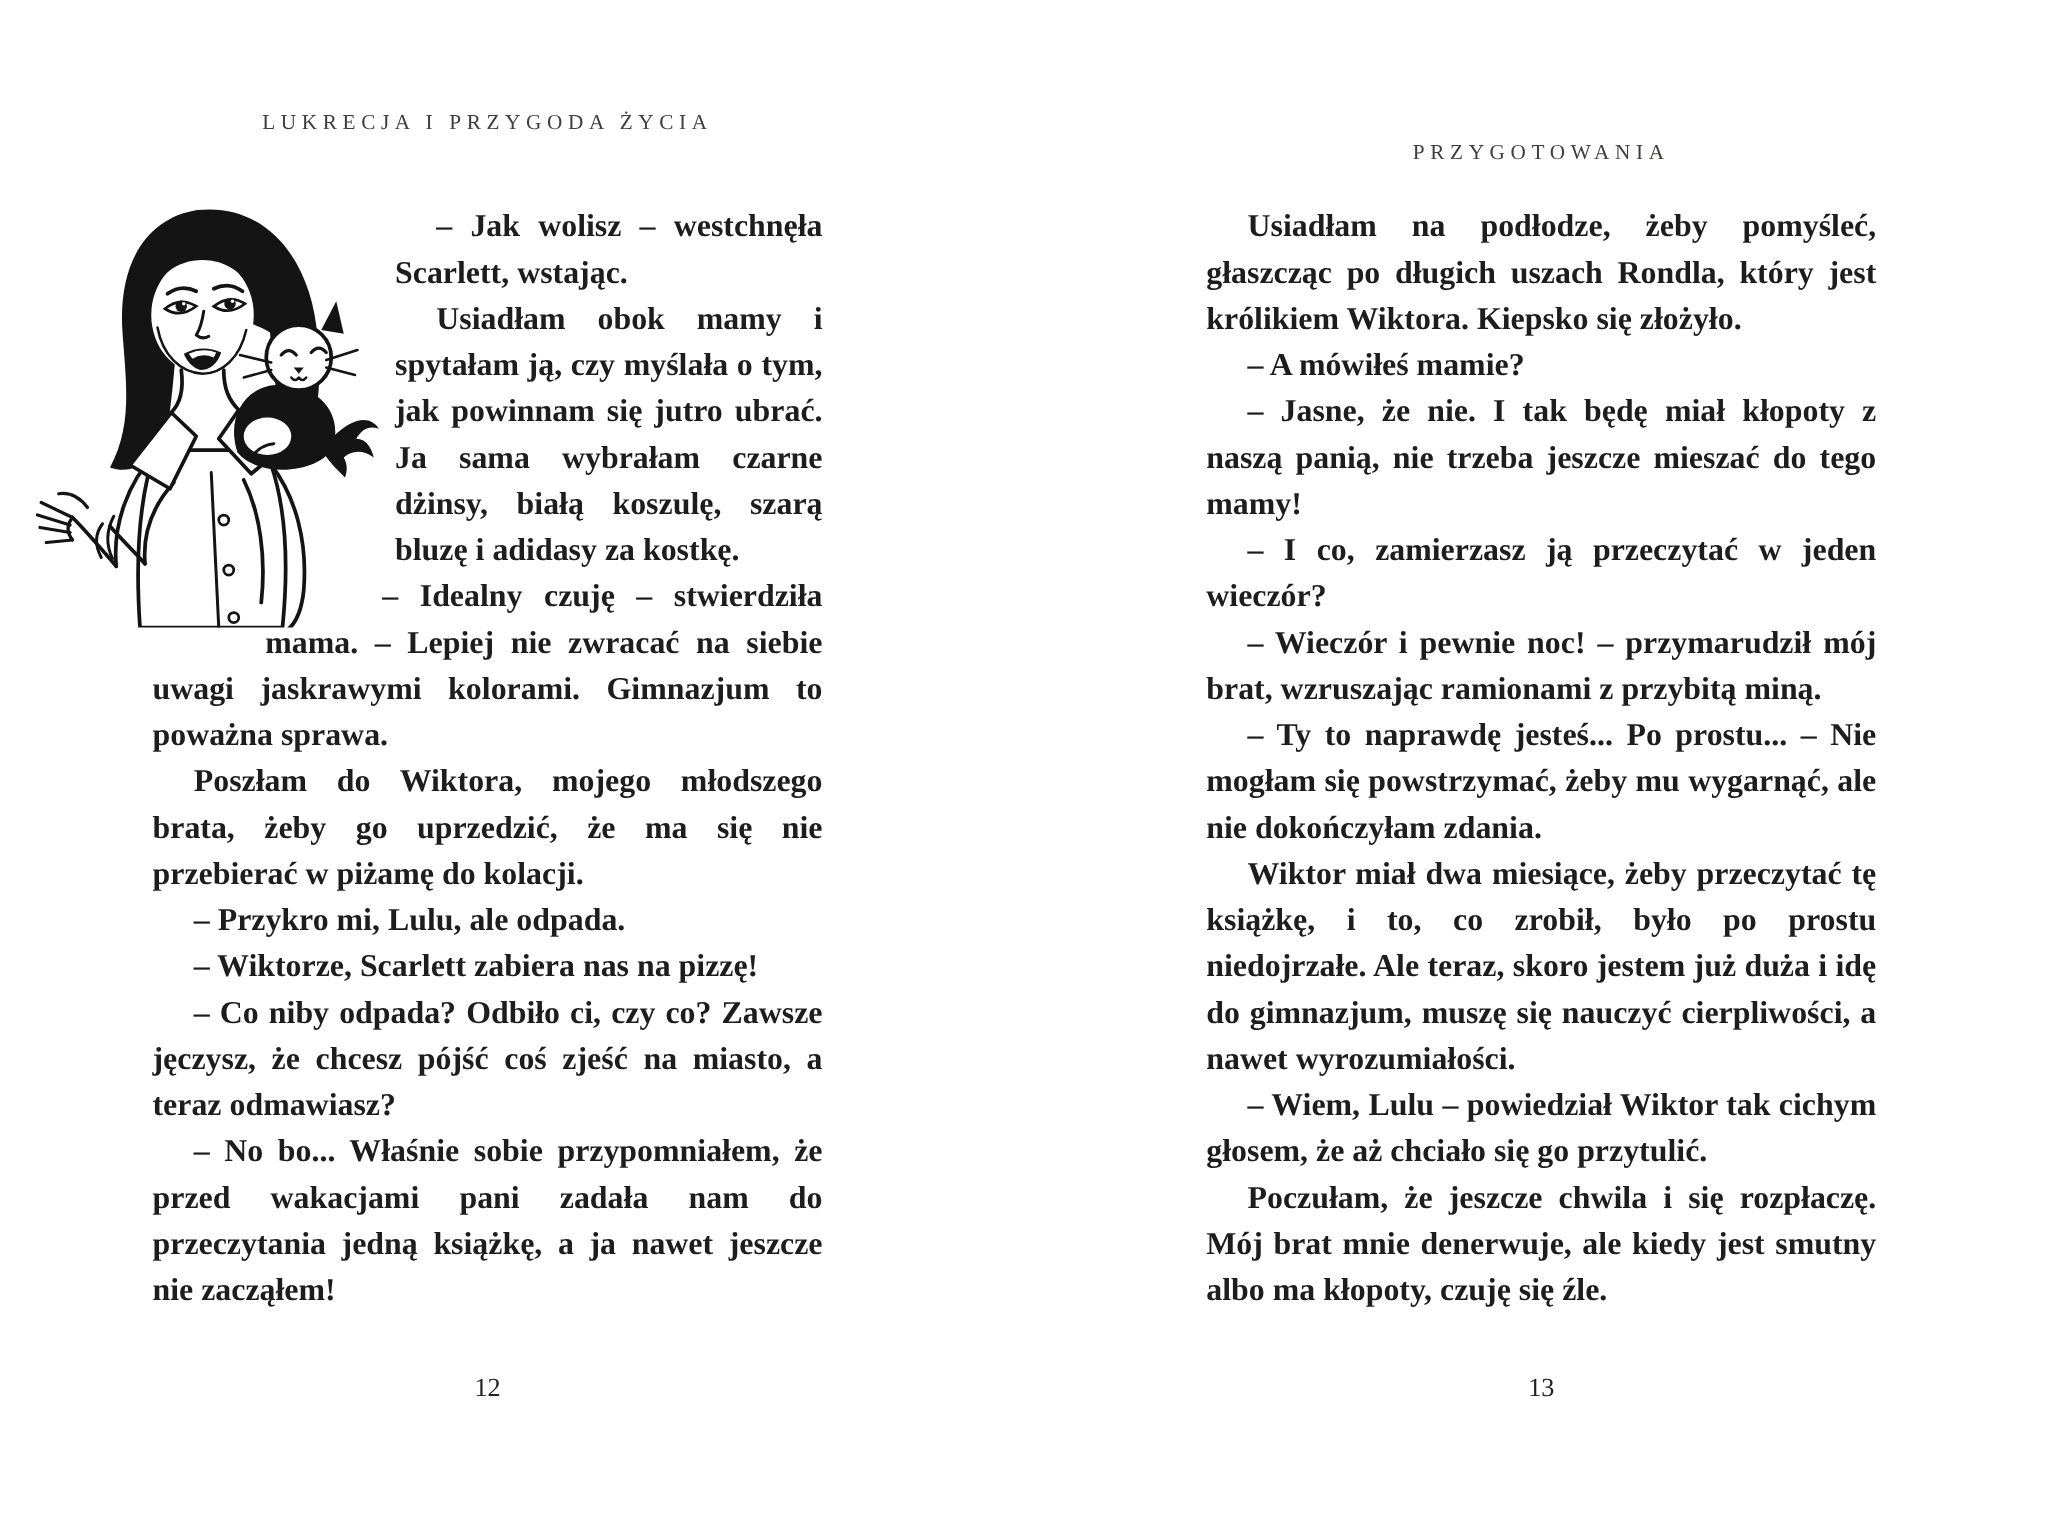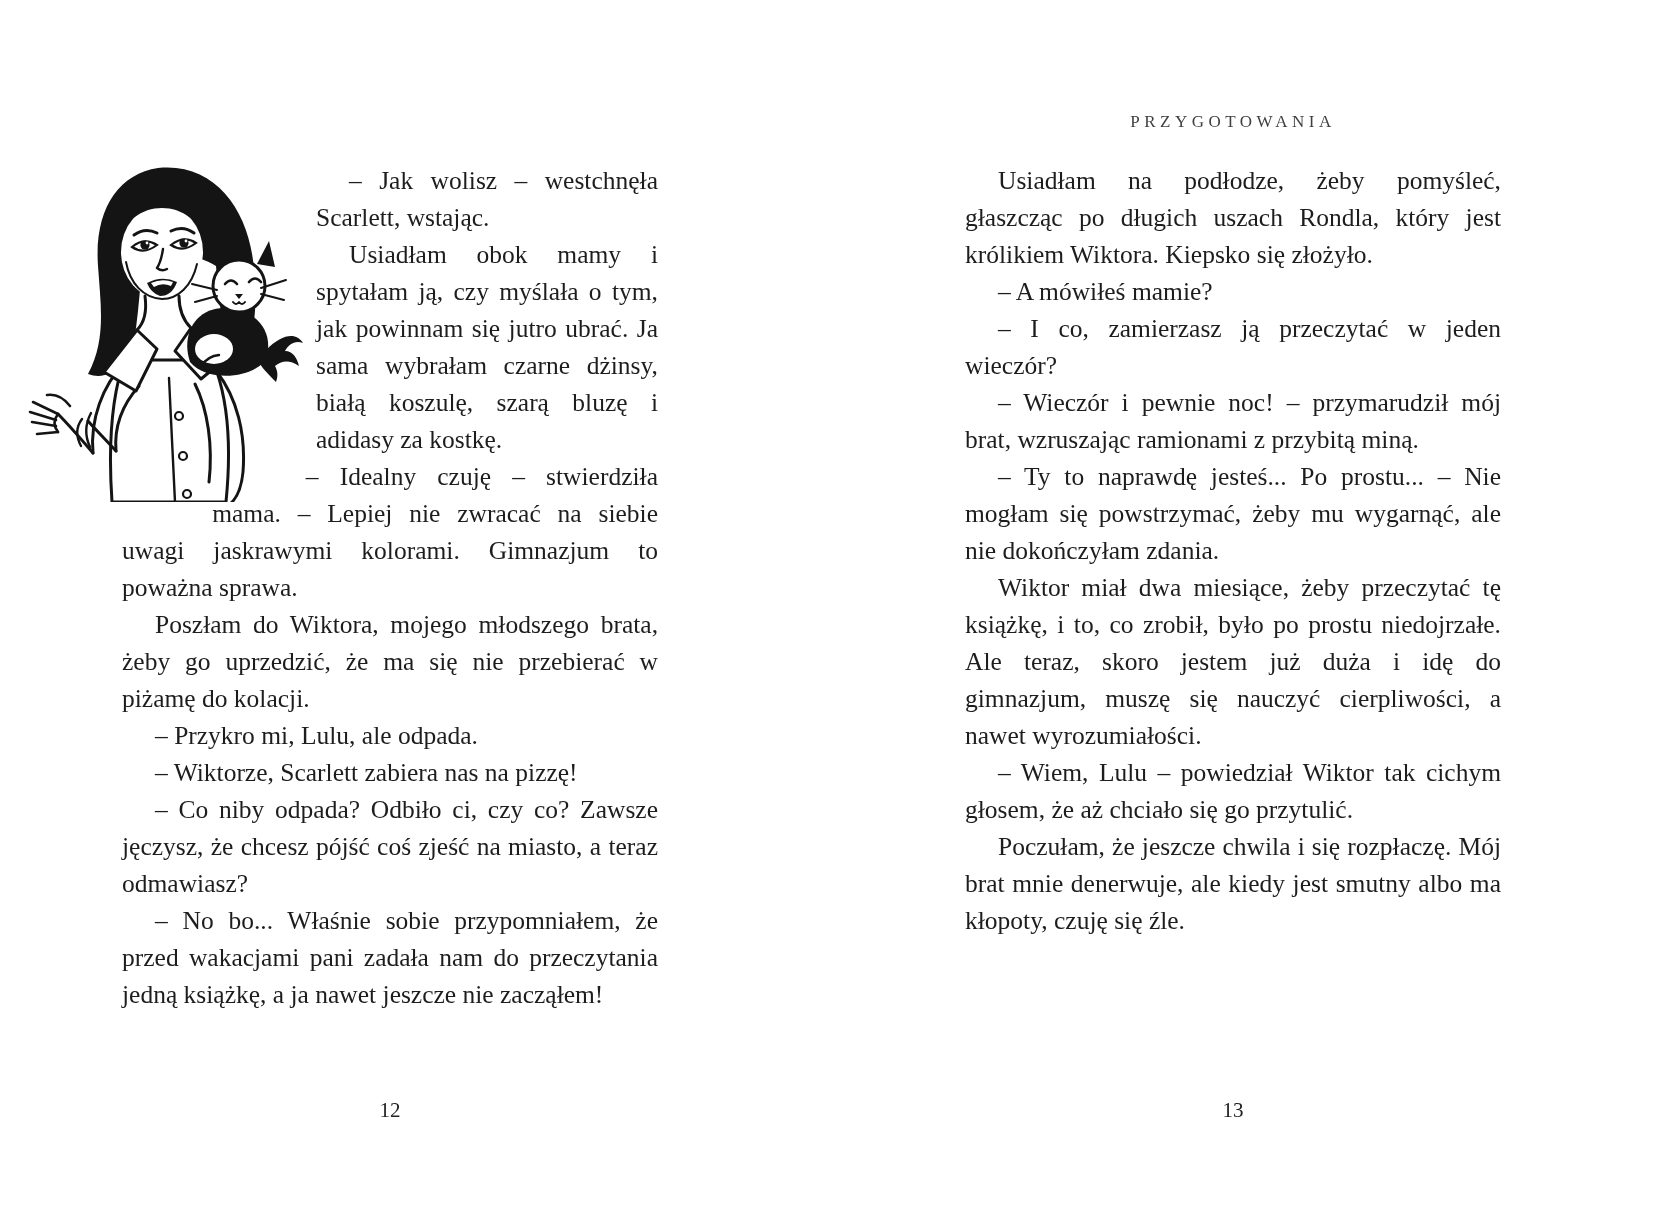--- a/index.html
+++ b/index.html
@@ -26,21 +26,21 @@
 
   .column {
     position:absolute; top:162px; width:536px;
     font-size:25.5px; line-height:37px;
     text-align:justify;
     text-rendering:optimizeLegibility;
   }
   .page.left  .column { left:122px; }
   .page.right .column { left:138px; }
 
-  p.para { margin:0; text-indent:33px; hyphens:auto; }
+  p.para { margin:0; text-indent:33px; hyphens:auto;font-weight:bold; }
 
   .folio {
     position:absolute; top:1098px; width:536px;
     text-align:center; font-size:21px; color:#222;
   }
   .page.left  .folio { left:122px;text-align:center; }
   .page.right .folio { left:138px; }
 
   figure.illustration {
     float:left; width:182px; height:338px;
@@ -48,20 +48,21 @@
     shape-outside: polygon(0% 0%, 100% 0%, 100% 82%, 56% 90%, 42% 100%, 0% 100%);
   }
   figure.illustration svg { display:block; width:276px; height:340px; margin-left:-94px; }
 
   .ink { stroke:#141414; stroke-linecap:round; stroke-linejoin:round; fill:none; }
 </style>
 </head>
 <body>
 
 <section class="page left">
+  <header class="running-head">LUKRECJA I PRZYGODA ŻYCIA</header>
 
   <div class="column">
     <figure class="illustration" title="Line-art drawing of a girl with long dark hair holding a small cat at her shoulder, her other hand open in a shrug">
       <svg viewBox="0 0 276 340" xmlns="http://www.w3.org/2000/svg">
         <g>
 
           <path d="M130,6 C90,12 66,48 70,104 C73,146 78,178 60,212 C82,220 102,202 108,166 C111,144 112,122 115,102 C142,90 170,92 188,104 C191,140 194,174 208,194 C226,186 230,150 226,108 C222,50 188,0 130,6 Z" fill="#141414"></path>
 
           <ellipse cx="134" cy="90" rx="41" ry="47" fill="#ffffff"></ellipse>
           <path class="ink" d="M98,100 C102,122 116,136 134,137 C150,137 164,124 169,102" stroke-width="2"></path>
@@ -144,20 +145,21 @@
 
   <div class="folio">12</div>
 </section>
 
 <section class="page right">
   <header class="running-head">PRZYGOTOWANIA</header>
 
   <div class="column">
     <p class="para">Usiadłam na podłodze, żeby pomyśleć, głaszcząc po długich uszach Rondla, który jest królikiem Wiktora. Kiepsko się złożyło.</p>
     <p class="para">– A mówiłeś mamie?</p>
+    <p class="para">– Jasne, że nie. I tak będę miał kłopoty z naszą panią, nie trzeba jeszcze mieszać do tego mamy!</p>
     <p class="para">– I co, zamierzasz ją przeczytać w jeden wieczór?</p>
     <p class="para">– Wieczór i pewnie noc! – przymarudził mój brat, wzruszając ramionami z przybitą miną.</p>
     <p class="para">– Ty to naprawdę jesteś... Po prostu... – Nie mogłam się powstrzymać, żeby mu wygarnąć, ale nie dokończyłam zdania.</p>
     <p class="para">Wiktor miał dwa miesiące, żeby przeczytać tę książkę, i to, co zrobił, było po prostu niedojrzałe. Ale teraz, skoro jestem już duża i idę do gimnazjum, muszę się nauczyć cierpliwości, a nawet wyrozumiałości.</p>
     <p class="para">– Wiem, Lulu – powiedział Wiktor tak cichym głosem, że aż chciało się go przytulić.</p>
     <p class="para">Poczułam, że jeszcze chwila i się rozpłaczę. Mój brat mnie denerwuje, ale kiedy jest smutny albo ma kłopoty, czuję się źle.</p>
   </div>
 
   <div class="folio">13</div>
 </section>

